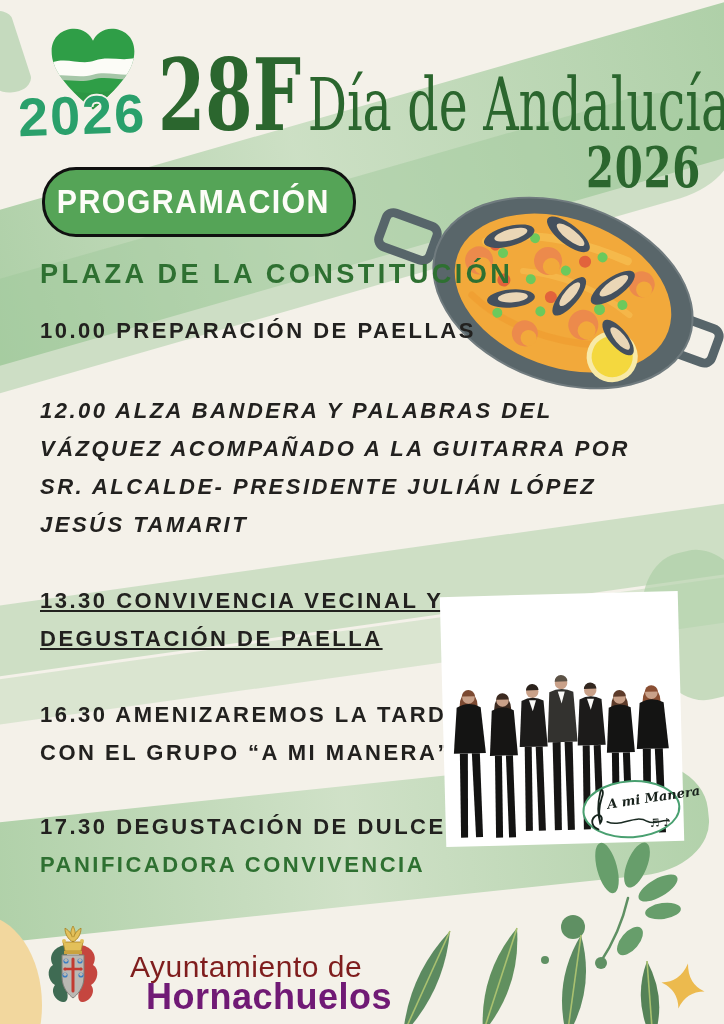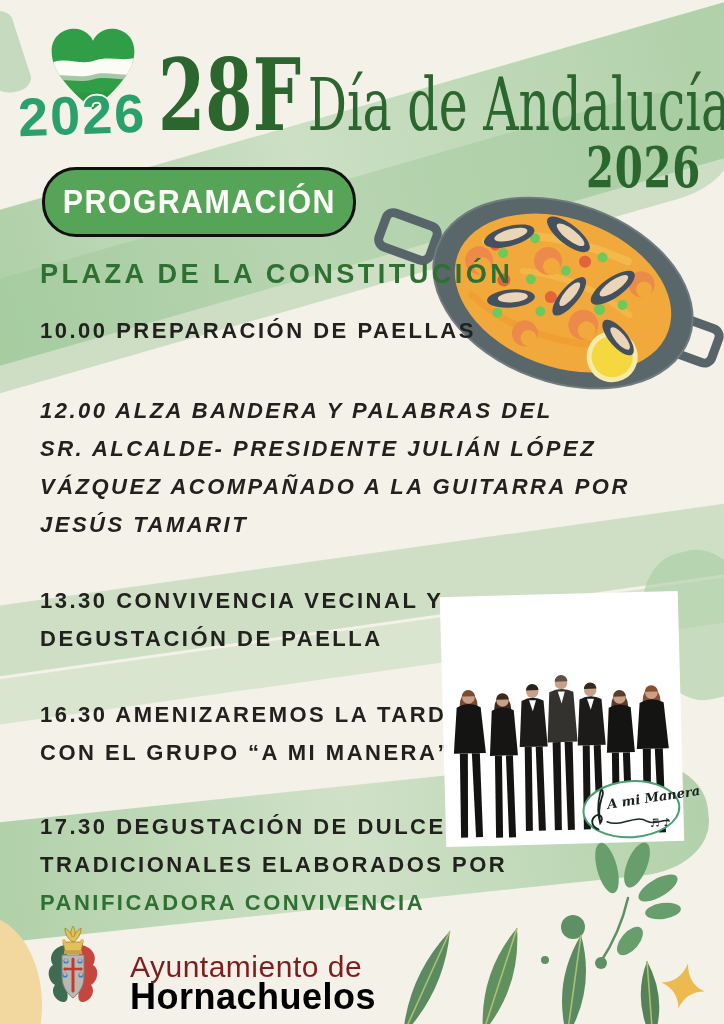--- a/index.html
+++ b/index.html
@@ -26,47 +26,47 @@
   .heart-year{left:18px;top:84px;font:700 54px "Liberation Sans",sans-serif;letter-spacing:2px;
       color:var(--c-teal-green,#2aa06b);transform:rotate(-2deg);
       text-shadow:2px 0 0 #f4f1e9,-2px 0 0 #f4f1e9,0 2px 0 #f4f1e9,0 -2px 0 #f4f1e9;}
   .title{left:158px;top:36px;white-space:nowrap;color:var(--c-title-green,#2b662e);
       font-family:"DejaVu Serif",serif;transform:scaleX(.68);transform-origin:left top;}
   .title .t28f{font-size:100px;font-weight:700;}
   .title .trest{font-size:72px;font-weight:500;margin-left:10px;}
   .title-year{left:586px;top:134px;width:120px;text-align:center;color:var(--c-title-green,#2b662e);
       font:700 56px "DejaVu Serif",serif;transform:scaleX(.72);transform-origin:left top;letter-spacing:1px;}
   .badge{left:42px;top:167px;width:308px;height:64px;border-radius:34px;background:var(--c-badge-green,#55a457);
-      border:3px solid #101010;display:flex;align-items:center;justify-content:center;}
+      border:3px solid #101010;display:flex;align-items:center;}
   .badge span{color:#fdfdf8;font:700 33px "Liberation Sans",sans-serif;letter-spacing:1.5px;transform:scaleX(.92);}
 
   .paella{left:398px;top:176px;width:330px;height:235px;overflow:visible;}
 
   
   .sched-head{left:40px;top:258px;color:var(--c-accent-green,#2e7031);
       font:700 28px "Liberation Sans",sans-serif;letter-spacing:3.5px;transform:scaleX(.97);transform-origin:left top;white-space:nowrap;}
   .sched{left:40px;color:var(--c-text-dark,#22211f);font:700 22px "Liberation Sans",sans-serif;
       letter-spacing:2.5px;line-height:38px;white-space:nowrap;}
-  .i1{top:312px;} .i2{top:392px;font-style:italic;} .i3{top:582px;} .i4{top:696px;} .i5{top:808px;}
+  .i1{top:312px;} .i2{top:392px;font-style:italic;} .i3{top:582px;text-decoration:underline;} .i4{top:696px;} .i5{top:808px;}
   .hl{color:var(--c-accent-green,#2e7031);}
 
   
   .photo{left:443px;top:594px;width:238px;height:250px;background:#fff;transform:rotate(-1.5deg);}
   .photo svg.people{position:absolute;left:0;top:0;width:100%;height:100%;}
   .logo{position:absolute;right:3px;bottom:4px;width:94px;height:54px;background:#fff;
       border:2px solid #49a070;border-radius:50%;transform:rotate(-2deg);}
   .logo svg{position:absolute;left:0;top:0;width:100%;height:100%;}
   .logo-text{position:absolute;left:23px;top:9px;font:italic 700 13px "DejaVu Serif",serif;
       color:#17211b;transform:rotate(-5deg);white-space:nowrap;}
   .logo-notes{position:absolute;right:9px;bottom:5px;font:11px "DejaVu Sans",sans-serif;color:#17211b;}
 
   
   .crest{left:45px;top:925px;width:56px;height:88px;}
   .org1{left:130px;top:950px;font:400 30px "Liberation Sans",sans-serif;color:#7f1d1d;letter-spacing:.5px;}
-  .org2{left:130px;top:976px;font:700 36px "Liberation Sans",sans-serif;color:#000000;letter-spacing:.5px;}
+  .org2{left:146px;top:976px;font:700 36px "Liberation Sans",sans-serif;color:#701a75;letter-spacing:.5px;}
 
   .decor{left:395px;top:813px;width:329px;height:211px;}
 </style>
 </head>
 <body>
 
 <div class="poster">
 
   <div class="brush b-sliver"></div>
   <div class="brush b1"></div>
@@ -171,35 +171,34 @@
     </g>
   </svg>
 
   <div class="abs sched-head">PLAZA DE LA CONSTITUCIÓN</div>
 
   <div class="abs sched i1">
     <div>10.00 PREPARACIÓN DE PAELLAS</div>
   </div>
   <div class="abs sched i2">
     <div>12.00 ALZA BANDERA Y PALABRAS DEL</div>
+    <div>VÁZQUEZ ACOMPAÑADO A LA GUITARRA POR</div>
     <div>SR. ALCALDE- PRESIDENTE JULIÁN LÓPEZ</div>
-    <div>VÁZQUEZ ACOMPAÑADO A LA GUITARRA POR</div>
     <div>JESÚS TAMARIT</div>
   </div>
   <div class="abs sched i3">
     <div>13.30 CONVIVENCIA VECINAL Y</div>
     <div>DEGUSTACIÓN DE PAELLA</div>
   </div>
   <div class="abs sched i4">
     <div>16.30 AMENIZAREMOS LA TARDE</div>
     <div>CON EL GRUPO “A MI MANERA”</div>
   </div>
   <div class="abs sched i5">
     <div>17.30 DEGUSTACIÓN DE DULCES</div>
-    <div>TRADICIONALES ELABORADOS POR</div>
     <div class="hl">PANIFICADORA CONVIVENCIA</div>
   </div>
 
   <div class="abs photo">
     <svg class="people" viewBox="0 0 238 250">
       <g transform="translate(26,92)">
         <ellipse cx="0" cy="18" rx="9" ry="15" fill="#7c4a32"></ellipse>
           <circle cx="0" cy="9" r="6.3" fill="#c9a189"></circle>
         <path d="M-6.5,8 a6.5,6.5 0 0 1 13,0 Z" fill="#7c4a32"></path>
         <path d="M-12,19 q12,-7 24,0 l4,46 l-32,0 Z" fill="#141413"></path>

